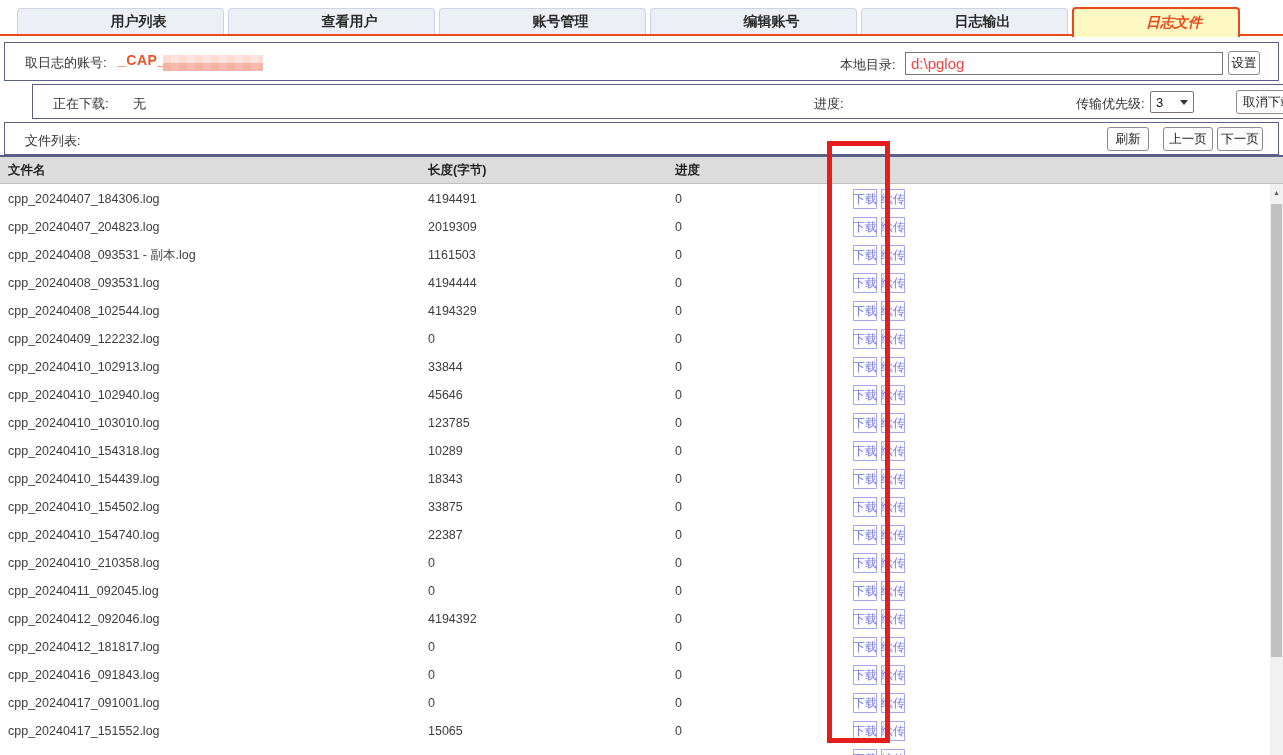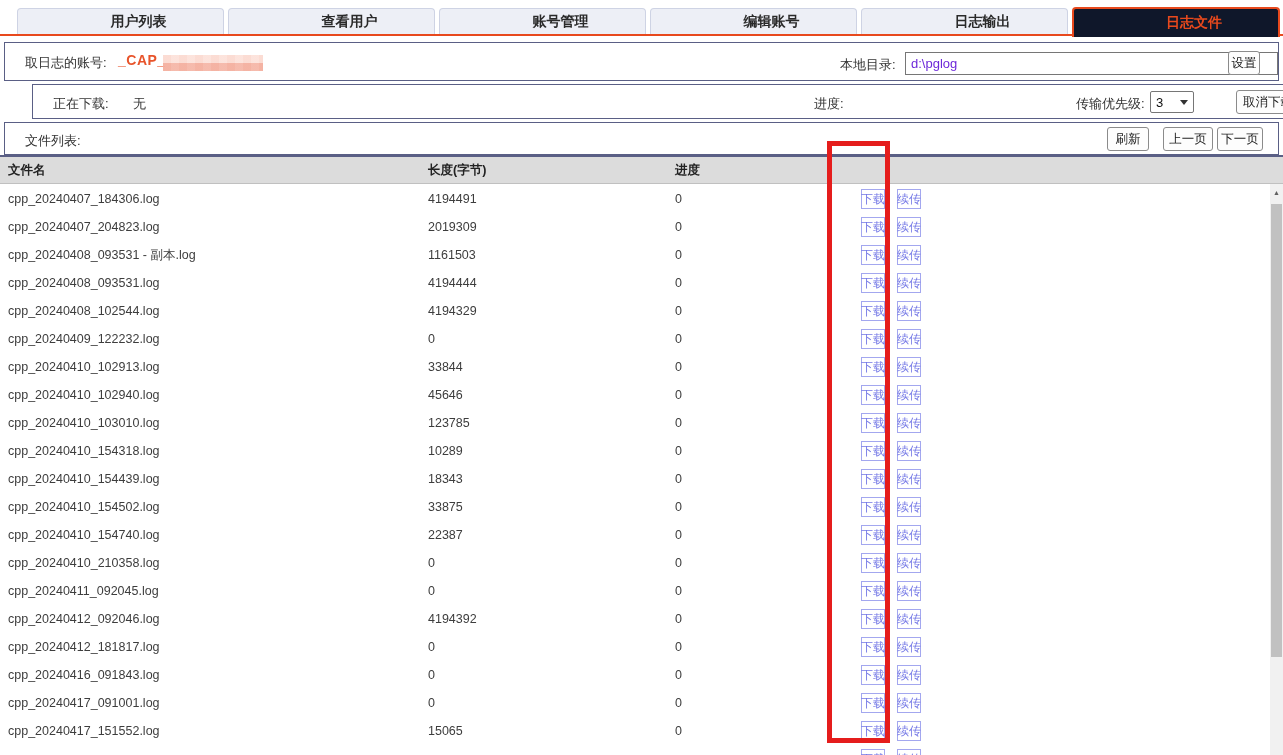--- a/index.html
+++ b/index.html
@@ -12,41 +12,41 @@
   
   .tabbar { position: absolute; left: 0; top: 0; width: 1283px; height: 40px; }
   .tab-underline { position: absolute; left: 0; top: 34px; width: 1283px; height: 2px; background: #e8491d; z-index: 1; }
   .tab {
     position: absolute; top: 8px; height: 26px; width: 207px;
     background: #edeff6; border: 1px solid #ced3e4; border-bottom: none;
     border-radius: 4px 4px 0 0; display: flex; align-items: center; justify-content: center;
     font-size: 14px; font-weight: 600; color: #2a2a2a; cursor: pointer; z-index: 0; padding-left: 36px;
   }
   .tab.active {
-    top: 7px; height: 30px; width: 208px; background: #0f172a;
-    border: 2px solid #e8491d; border-bottom: none; color: #e8491d; z-index: 2;
+    top: 7px; height: 30px; width: 168px; background: #fef9c3;
+    border: 2px solid #e8491d; border-bottom: none; color: #e8491d; z-index: 2; font-style: italic;
   }
   
   .bar { position: absolute; left: 4px; width: 1275px; background: #fff; border: 1px solid #5a5f85; }
   .bar-account { top: 42px; height: 39px; }
   .bar-download { top: 84px; height: 35px; margin-left: 28px; }
   .bar-filelist { top: 122px; height: 33px; }
   .bar .lbl { position: absolute; font-size: 13px; color: #333; white-space: nowrap; }
   .account-lbl { left: 20px; top: 11px; }
   .account-val { position: absolute; left: 113px; top: 9px; font-size: 14px; font-weight: bold; color: #e8542b; letter-spacing: .5px; }
   .redacted {
     position: absolute; left: 158px; top: 12px; width: 100px; height: 16px;
     background-image:
       repeating-linear-gradient(0deg, rgba(244,176,160,.85) 0 8px, rgba(252,224,216,.85) 8px 16px),
       repeating-linear-gradient(90deg, rgba(240,150,128,.55) 0 8px, rgba(255,240,236,.55) 8px 16px);
   }
   .localdir-lbl { left: 835px; top: 13px; }
   .dir-input {
-    position: absolute; left: 900px; top: 9px; width: 373px; height: 23px;
-    border: 1px solid #767676; font-size: 13px; padding: 0 5px; color: #6d28d9;
+    position: absolute; left: 900px; top: 9px; width: 318px; height: 23px;
+    border: 1px solid #767676; font-size: 15px; padding: 0 5px; color: #ef4444;
     font-family: "Liberation Sans", "DejaVu Sans", sans-serif;
   }
   .btn {
     position: absolute; height: 24px; background: #fdfdfd; border: 1px solid #8b8b8b;
     border-radius: 3px; font-size: 12.5px; color: #1a1a1a; text-align: center;
     display: flex; align-items: center; justify-content: center; cursor: pointer;
     font-family: "Liberation Sans", "DejaVu Sans", sans-serif; white-space: nowrap;
   }
   .btn-set { left: 1223px; top: 8px; width: 32px; }
   .downloading-lbl { left: 20px; top: 10px; }
@@ -69,21 +69,21 @@
   .cols { display: grid; grid-template-columns: 428px 247px 175px 1fr; align-items: center; }
   .thead {
     position: absolute; left: 0; top: 155px; width: 1283px; height: 29px;
     background: #dcdcdc; border-top: 2px solid #5a5f85; border-bottom: 1px solid #c0c0c0;
     font-size: 12.5px; color: #222; font-weight: 600;
   }
   .thead .c1, .trow .c1 { padding-left: 8px; }
   .thead .c4, .trow .c4 { padding-left: 3px; }
   .tbody { position: absolute; left: 0; top: 185px; width: 1283px; height: 570px; overflow: hidden; }
   .trow { height: 28px; font-size: 12.5px; color: #3d3d3d; background: #fff; }
-  .trow .ops { display: flex; gap: 12px; margin-left: 8px; }
+  .trow .ops { display: flex; gap: 4px; }
   .linkbtn {
     display: inline-flex; align-items: center; justify-content: center;
     width: 24px; height: 20px; border: 1px solid #a3a7ef; color: #7478e6;
     background: #fff; font-size: 12px; cursor: pointer; white-space: nowrap;
   }
   
   .annotation-rect {
     position: absolute; left: 827px; top: 141px; width: 63px; height: 602px;
     border: 5px solid #e51d1c; z-index: 5; pointer-events: none;
   }

